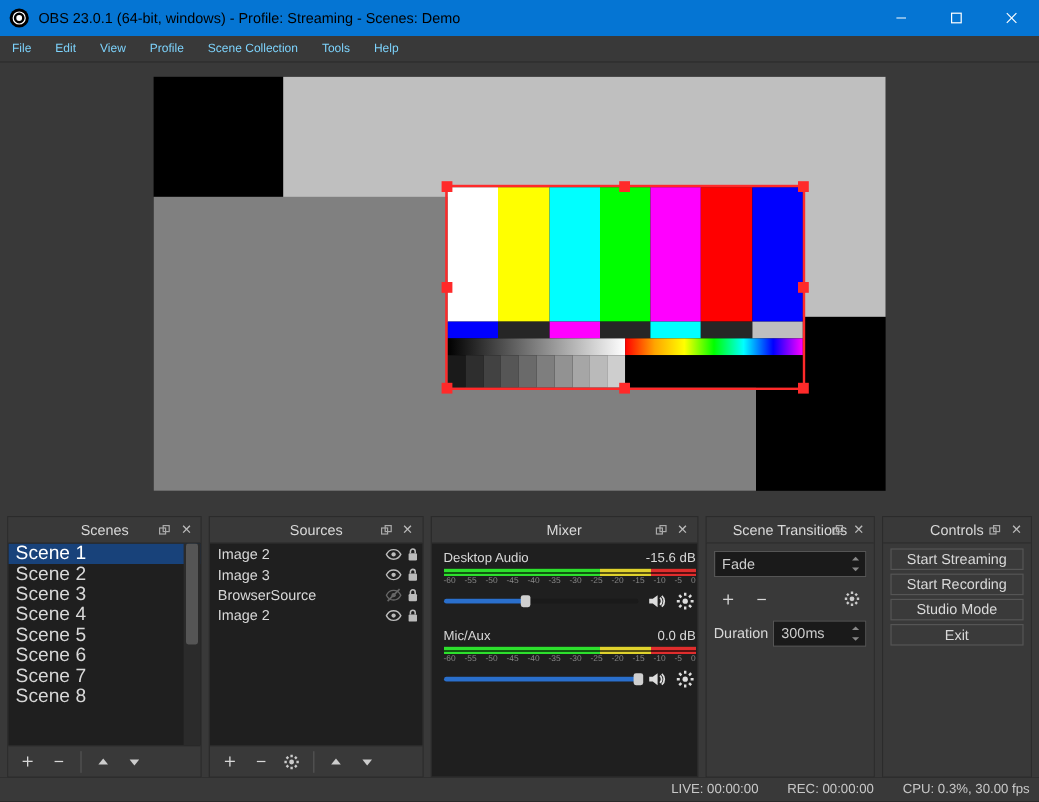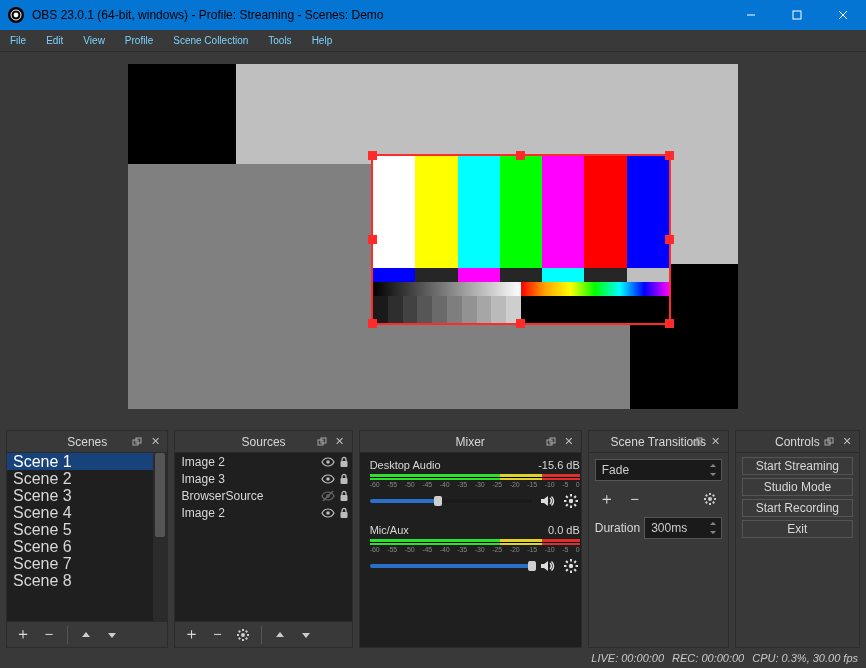--- a/index.html
+++ b/index.html
@@ -91,21 +91,21 @@
   .trow .lab { font-size:12px;}
   .trow .combo{ flex:1;}
 
   
   .ctrl-body { padding:4px 6px; display:flex; flex-direction:column; gap:3px;}
   .btn { background:#3a3a3a; border:1px solid #555; color:#d8d8d8; font-size:12px; height:18px; display:flex; align-items:center; justify-content:center;}
 
   
   .status { height:20px; background:#393939; color:#c8c8c8; font-size:11px; display:flex; align-items:center; padding:0 8px;}
   .status .sp { flex:1;}
-  .status .cell { margin-left:8px;font-style:italic;}
+  .status .cell { margin-left:24px;}
 </style>
 </head>
 <body>
 
 <div class="titlebar">
   <div class="logo">
     <svg width="12" height="12" viewBox="0 0 12 12">
         <circle cx="6" cy="6" r="5" fill="#000" stroke="#fff" stroke-width="1"></circle>
         <circle cx="6" cy="6" r="2.4" fill="#fff"></circle>
       </svg>
@@ -556,22 +556,22 @@
               <rect x="1" y="3" width="5" height="5" fill="none" stroke="#aaa"></rect>
               <rect x="4" y="1" width="5" height="5" fill="none" stroke="#aaa"></rect>
             </svg>
           </span>
         <span>✕</span>
       </div>
     </div>
     <div class="dock-body" style="background:#393939;">
       <div class="ctrl-body" id="ctrl-body">
           <div class="btn">Start Streaming</div>
+          <div class="btn">Start Recording</div>
           <div class="btn">Studio Mode</div>
-          <div class="btn">Start Recording</div>
           <div class="btn">Exit</div>
         </div>
     </div>
   </div>
 
 </div>
 
 <div class="status">
   <div class="sp"></div>
   <div class="cell">LIVE: 00:00:00</div>

